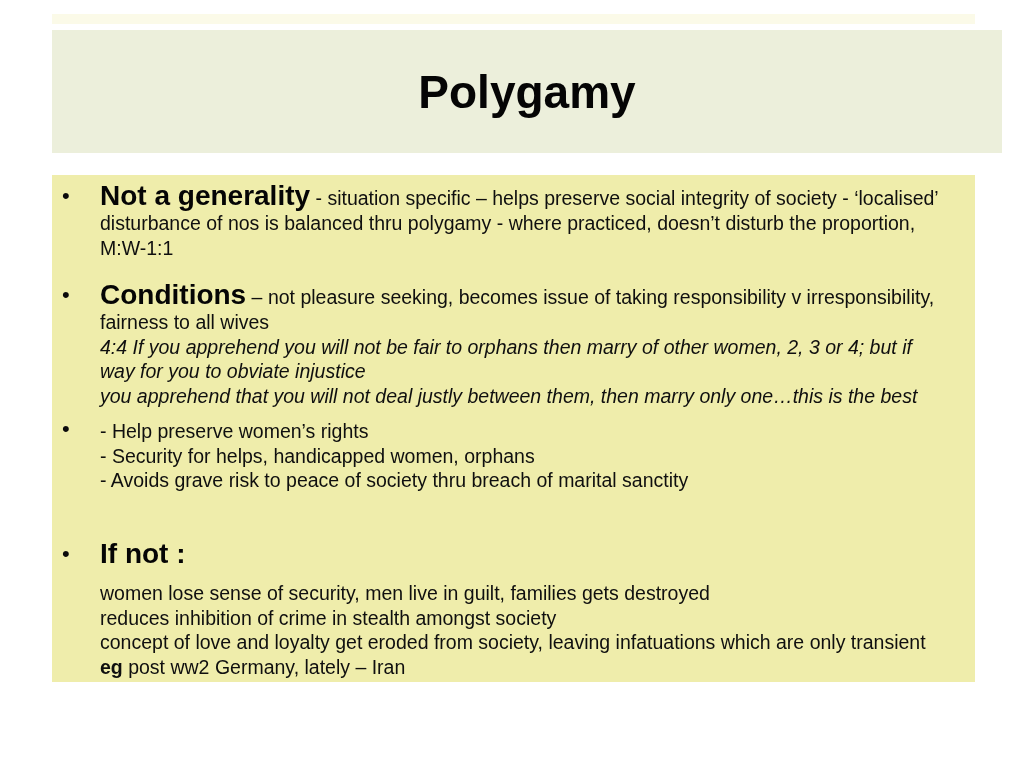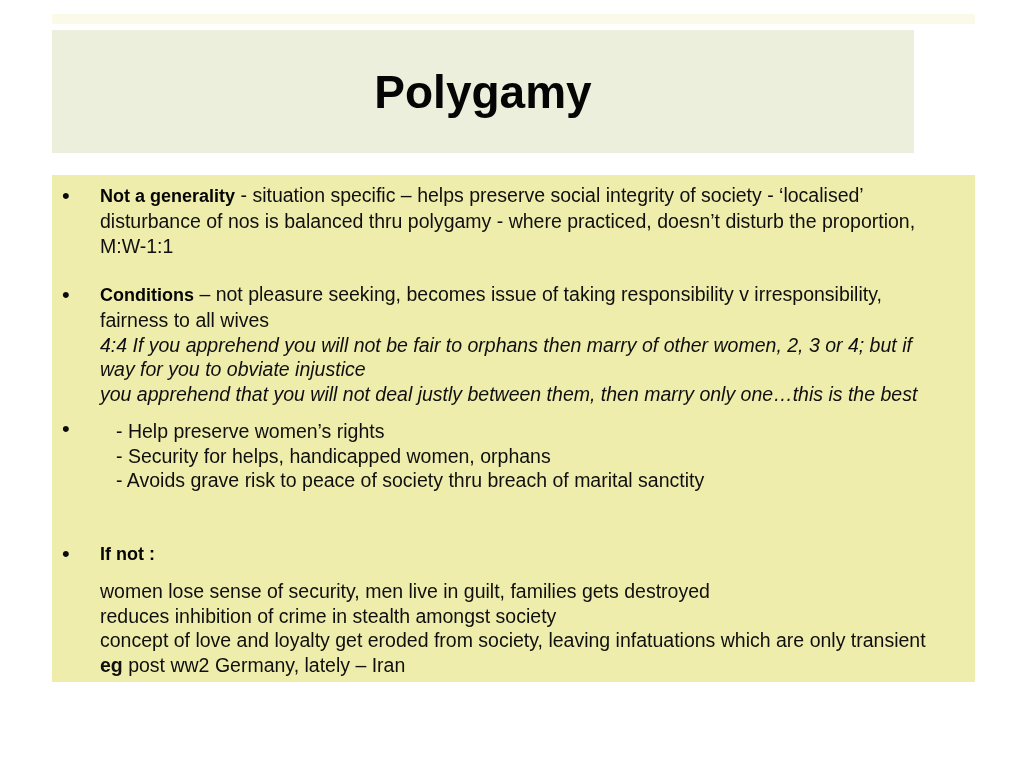--- a/index.html
+++ b/index.html
@@ -14,21 +14,21 @@
   }
   .top-strip {
     position: absolute;
     left: 52px; top: 14px;
     width: 923px; height: 10px;
     background: #fbfae8;
   }
   .title-panel {
     position: absolute;
     left: 52px; top: 30px;
-    width: 862px; height: 123px;
+    width: 950px; height: 123px;
     background: #ecefdb;
     display: flex;
     align-items: center;
     justify-content: center;
   }
   .slide-title {
     font-size: 46px;
     font-weight: bold;
     color: #050505;
     letter-spacing: 0px;
@@ -57,25 +57,25 @@
   }
   .content { margin-left: 38px; }
   .line {
     font-size: 19.5px;
     line-height: 24.5px;
     white-space: pre;
     color: #0f0f0f;
   }
   .heading-line { line-height: 25px; }
   .heading {
-    font-size: 18px;
+    font-size: 28px;
     font-weight: bold;
     color: #050505;
   }
-  .sub-block-3 { margin-top: 3px; margin-left: 16px; }
+  .sub-block-3 { margin-top: 3px; }
   .sub-block-4 { margin-top: 12px; }
   .quote .line { font-style: italic; }
   .bold-frag { font-weight: bold; }
 </style>
 </head>
 <body>
 
 <div class="page">
 
   <div class="top-strip"></div>

